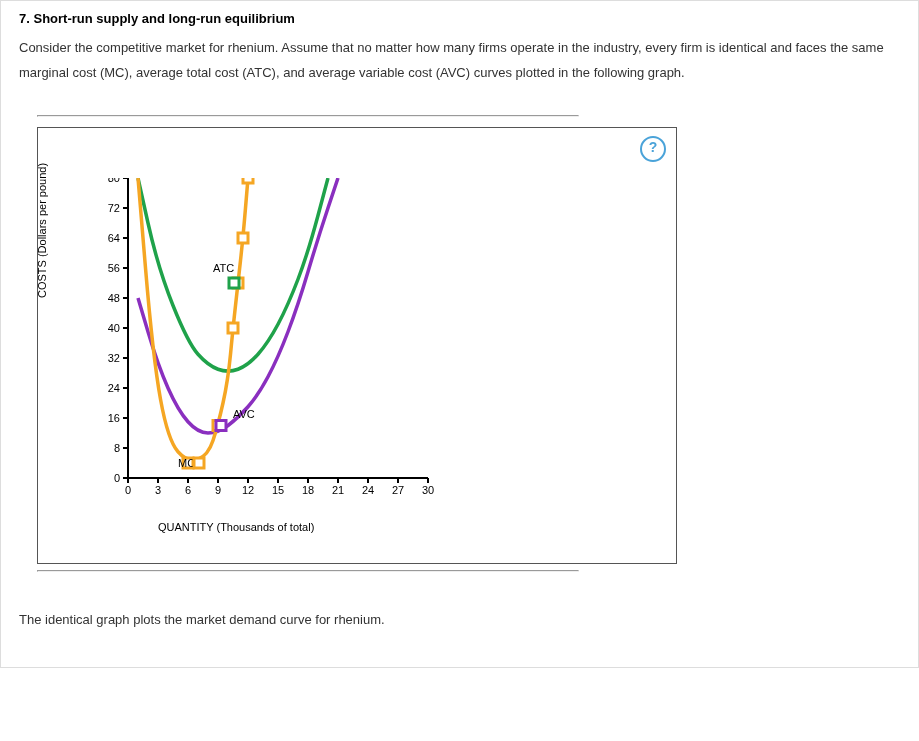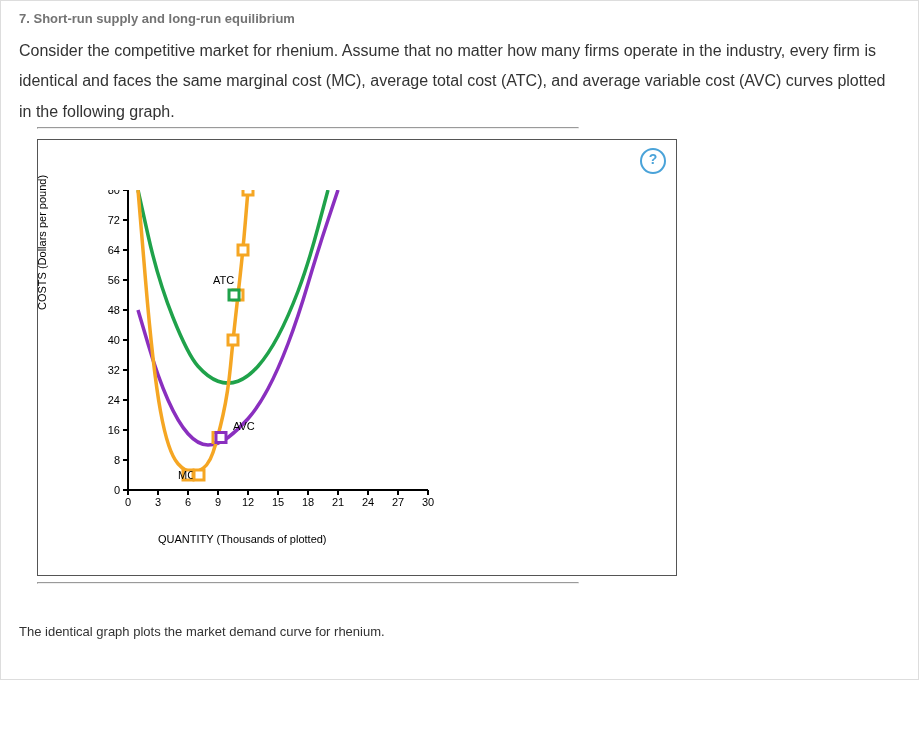--- a/index.html
+++ b/index.html
@@ -9,30 +9,30 @@
     color: #333;
     background: #fff;
   }
   .page {
     width: 919px;
     box-sizing: border-box;
     border: 1px solid #ddd;
     padding: 0 18px 40px 18px;
   }
   .title {
-    color: #737373;
+    color: #000000;
     font-weight: bold;
     font-size: 13px;
     padding: 10px 0 6px 0;
   }
   .desc {
     color: #333;
-    font-size: 16px;
+    font-size: 13px;
     line-height: 1.9;
-    margin: 4px 0 0 0;
+    margin: 4px 0 30px 0;
   }
   .hr {
     margin: 0 auto 10px 18px;
     width: 540px;
   }
   .hr-bot {
     margin: 6px auto 0 18px;
     width: 540px;
   }
   .chart-wrap {
@@ -179,19 +179,19 @@
           <rect x="140" y="55" width="10" height="10" class="handle"></rect>
           <rect x="145" y="-5" width="10" height="10" class="handle"></rect>
           <text x="80" y="288.75" class="curve-lbl">MC</text>
           <rect x="96" y="280" width="10" height="10" class="legbox" stroke="#f5a623"></rect>
           <text x="115" y="93.75" class="curve-lbl">ATC</text>
           <rect x="131" y="100" width="10" height="10" class="legbox" stroke="#1fa24a"></rect>
           <text x="135" y="240" class="curve-lbl">AVC</text>
           <rect x="118" y="242.5" width="10" height="10" class="legbox" stroke="#8a2fbf"></rect>
         </svg>
     </div>
-    <div class="xaxis-title">QUANTITY (Thousands of plotted)</div>
+    <div class="xaxis-title">QUANTITY (Thousands of total)</div>
   </div>
 
   <hr class="hr-bot">
 
   <div class="footer-text">The identical graph plots the market demand curve for rhenium.</div>
 </div>
 
 </body></html>

